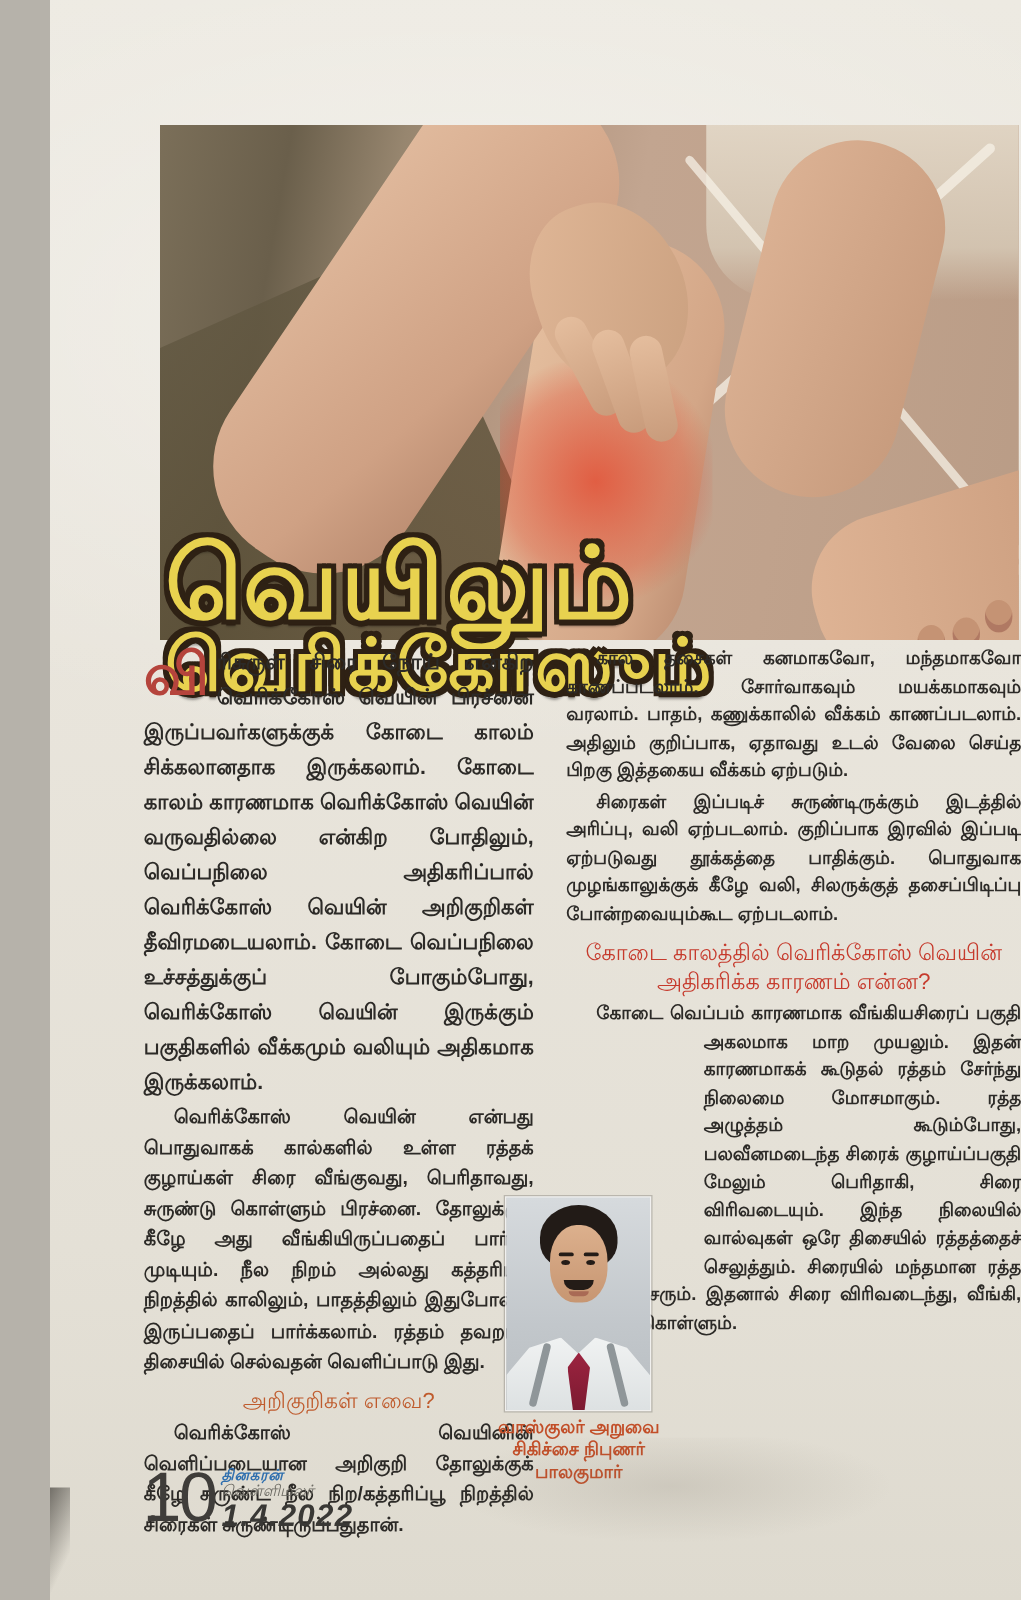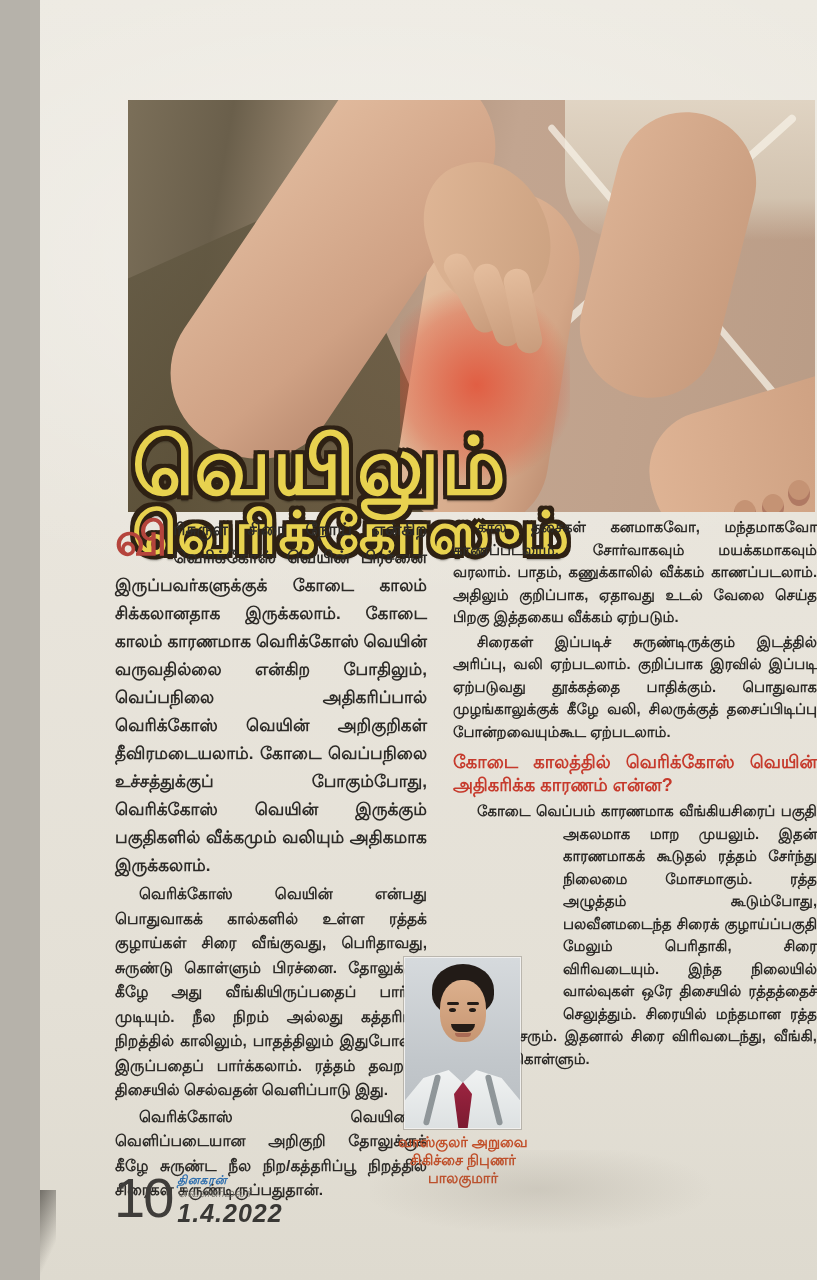--- a/index.html
+++ b/index.html
@@ -59,21 +59,21 @@
   .hl2{font-size:58px;margin-top:2px;}
 
   
   .bodywrap{position:absolute;left:75px;top:516px;width:702px;display:flex;gap:26px;}
   .col{color:#2c2a27;text-align:justify;font-weight:600;}
   .col-left{width:312px;font-size:15.5px;line-height:24.5px;}
   .col-right{width:364px;font-size:14.8px;line-height:22.5px;}
   .col p{margin:0 0 2px 0;text-indent:24px;}
   .col p.intro{text-indent:0;font-size:17px;line-height:28px;}
   .dropcap{float:left;font-size:46px;line-height:42px;padding:2px 6px 0 0;font-weight:bold;}
-  .subhead{margin:5px 0 3px 0;text-indent:0 !important;font-weight:bold;}
+  .subhead{margin:5px 0 3px 0;text-indent:0 !important;font-weight:normal;text-align:center;}
   .subhead.h1{font-size:17.5px;}
   .subhead.h2{font-size:17.5px;}
   .subhead.h3{font-size:18px;line-height:23px;margin-top:8px;}
   .wrap-spacer{float:left;width:100px;height:182px;margin:4px 10px 0 0;}
 
   
   .doctor{position:absolute;left:365px;top:958px;width:115px;height:170px;overflow:hidden;
     background:linear-gradient(180deg,#d6dadd,#c2c7cb 60%,#b8bdc1);
     box-shadow:0 0 0 1px rgba(255,255,255,.8),0 0 0 2px rgba(60,55,50,.25);}
   .doctor *{position:absolute;}
@@ -132,20 +132,21 @@
 
   <div class="headline">
     <div class="hl hl1">வெயிலும்</div>
     <div class="hl hl2">வெரிக்கோஸும்</div>
   </div>
 
   <div class="bodywrap">
     <div class="col col-left">
       <p class="intro"><span class="dropcap" style="color:#b5443c">வி</span><span>ரிசுருள் சிரை நோய் என்கிற வெரிக்கோஸ் வெயின் பிரச்னை இருப்பவர்களுக்குக் கோடை காலம் சிக்கலானதாக இருக்கலாம். கோடை காலம் காரணமாக வெரிக்கோஸ் வெயின் வருவதில்லை என்கிற போதிலும், வெப்பநிலை அதிகரிப்பால் வெரிக்கோஸ் வெயின் அறிகுறிகள் தீவிரமடையலாம். கோடை வெப்பநிலை உச்சத்துக்குப் போகும்போது, வெரிக்கோஸ் வெயின் இருக்கும் பகுதிகளில் வீக்கமும் வலியும் அதிகமாக இருக்கலாம்.</span></p>
       <p>வெரிக்கோஸ் வெயின் என்பது பொதுவாகக் கால்களில் உள்ள ரத்தக் குழாய்கள் சிரை வீங்குவது, பெரிதாவது, சுருண்டு கொள்ளும் பிரச்னை. தோலுக்குக் கீழே அது வீங்கியிருப்பதைப் பார்க்க முடியும். நீல நிறம் அல்லது கத்தரிப்பூ நிறத்தில் காலிலும், பாதத்திலும் இதுபோன்று இருப்பதைப் பார்க்கலாம். ரத்தம் தவறான திசையில் செல்வதன் வெளிப்பாடு இது.</p>
+      <div class="subhead h2" style="color:#bf5b2d">அறிகுறிகள் எவை?</div>
       <p>வெரிக்கோஸ் வெயினின் வெளிப்படையான அறிகுறி தோலுக்குக் கீழே சுருண்ட நீல நிற/கத்தரிப்பூ நிறத்தில் சிரைகள் சுருண்டிருப்பதுதான்.</p>
     </div>
     <div class="col col-right">
       <p>கால் தசைகள் கனமாகவோ, மந்தமாகவோ காணப்படலாம். சோர்வாகவும் மயக்கமாகவும் வரலாம். பாதம், கணுக்காலில் வீக்கம் காணப்படலாம். அதிலும் குறிப்பாக, ஏதாவது உடல் வேலை செய்த பிறகு இத்தகைய வீக்கம் ஏற்படும்.</p>
       <p>சிரைகள் இப்படிச் சுருண்டிருக்கும் இடத்தில் அரிப்பு, வலி ஏற்படலாம். குறிப்பாக இரவில் இப்படி ஏற்படுவது தூக்கத்தை பாதிக்கும். பொதுவாக முழங்காலுக்குக் கீழே வலி, சிலருக்குத் தசைப்பிடிப்பு போன்றவையும்கூட ஏற்படலாம்.</p>
       <div class="subhead h3" style="color:#c63a2c">கோடை காலத்தில் வெரிக்கோஸ் வெயின் அதிகரிக்க காரணம் என்ன?</div>
       <p><span>கோடை வெப்பம் காரணமாக வீங்கியசிரைப் பகுதி அகலமாக மாற முயலும்.</span> <span class="wrap-spacer"></span><span>இதன் காரணமாகக் கூடுதல் ரத்தம் சேர்ந்து நிலைமை மோசமாகும். ரத்த அழுத்தம் கூடும்போது, பலவீனமடைந்த சிரைக் குழாய்ப்பகுதி மேலும் பெரிதாகி, சிரை விரிவடையும். இந்த நிலையில் வால்வுகள் ஒரே திசையில் ரத்தத்தைச் செலுத்தும். சிரையில் மந்தமான ரத்த ஓட்டம் சேரும். இதனால் சிரை விரிவடைந்து, வீங்கி, சுருண்டு கொள்ளும்.</span></p>
     </div>
   </div>
 

